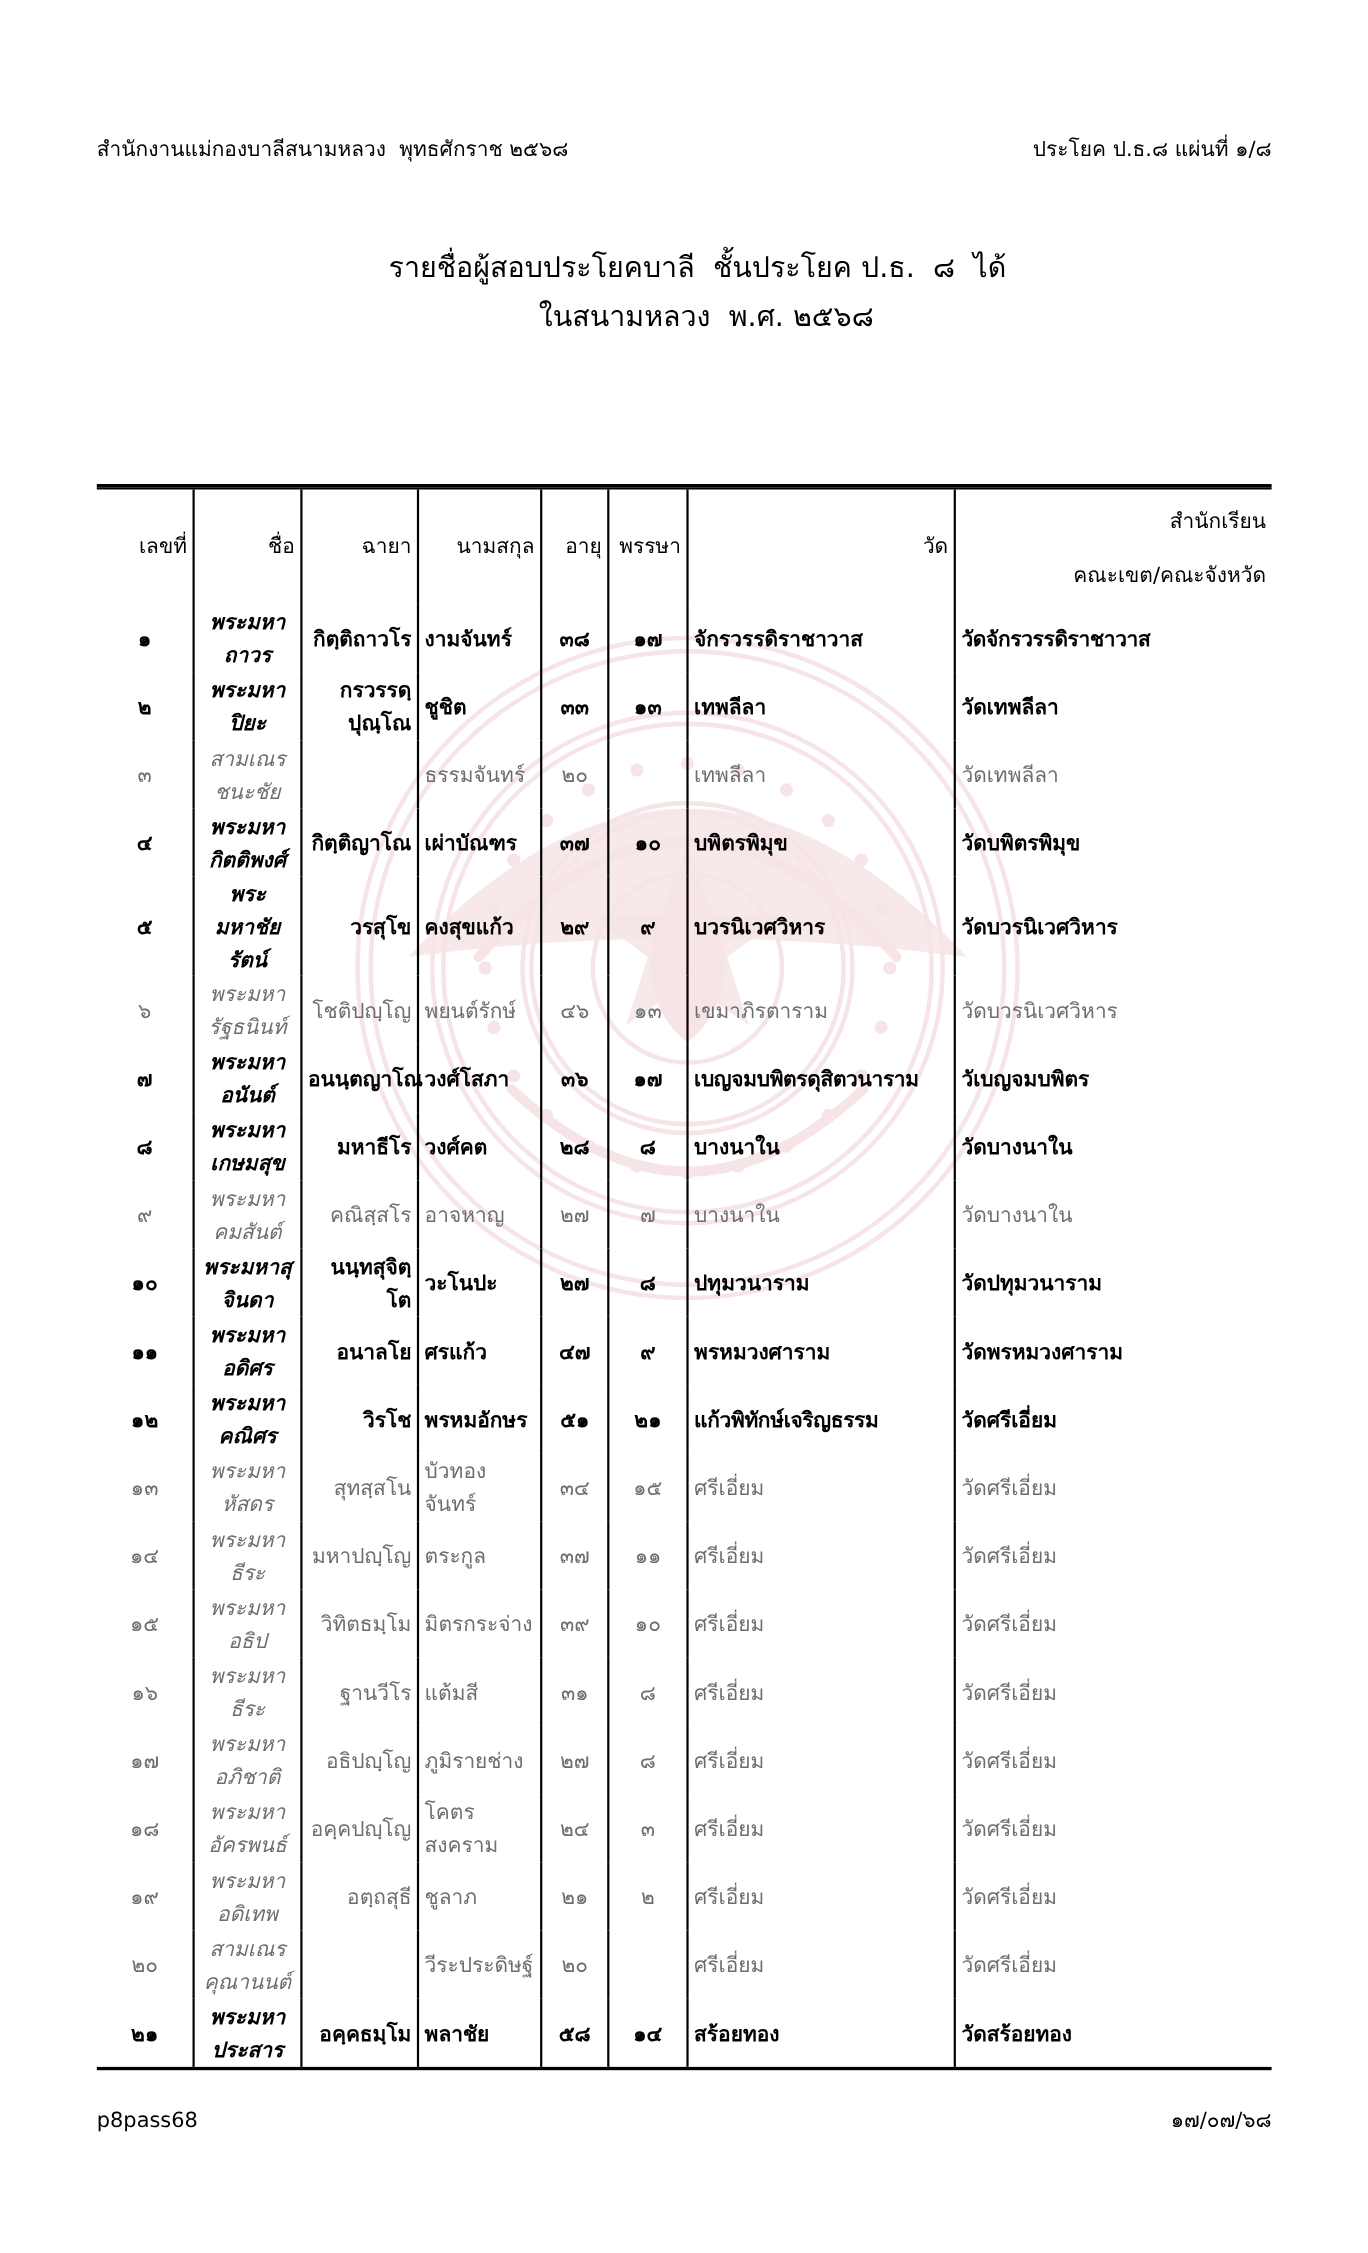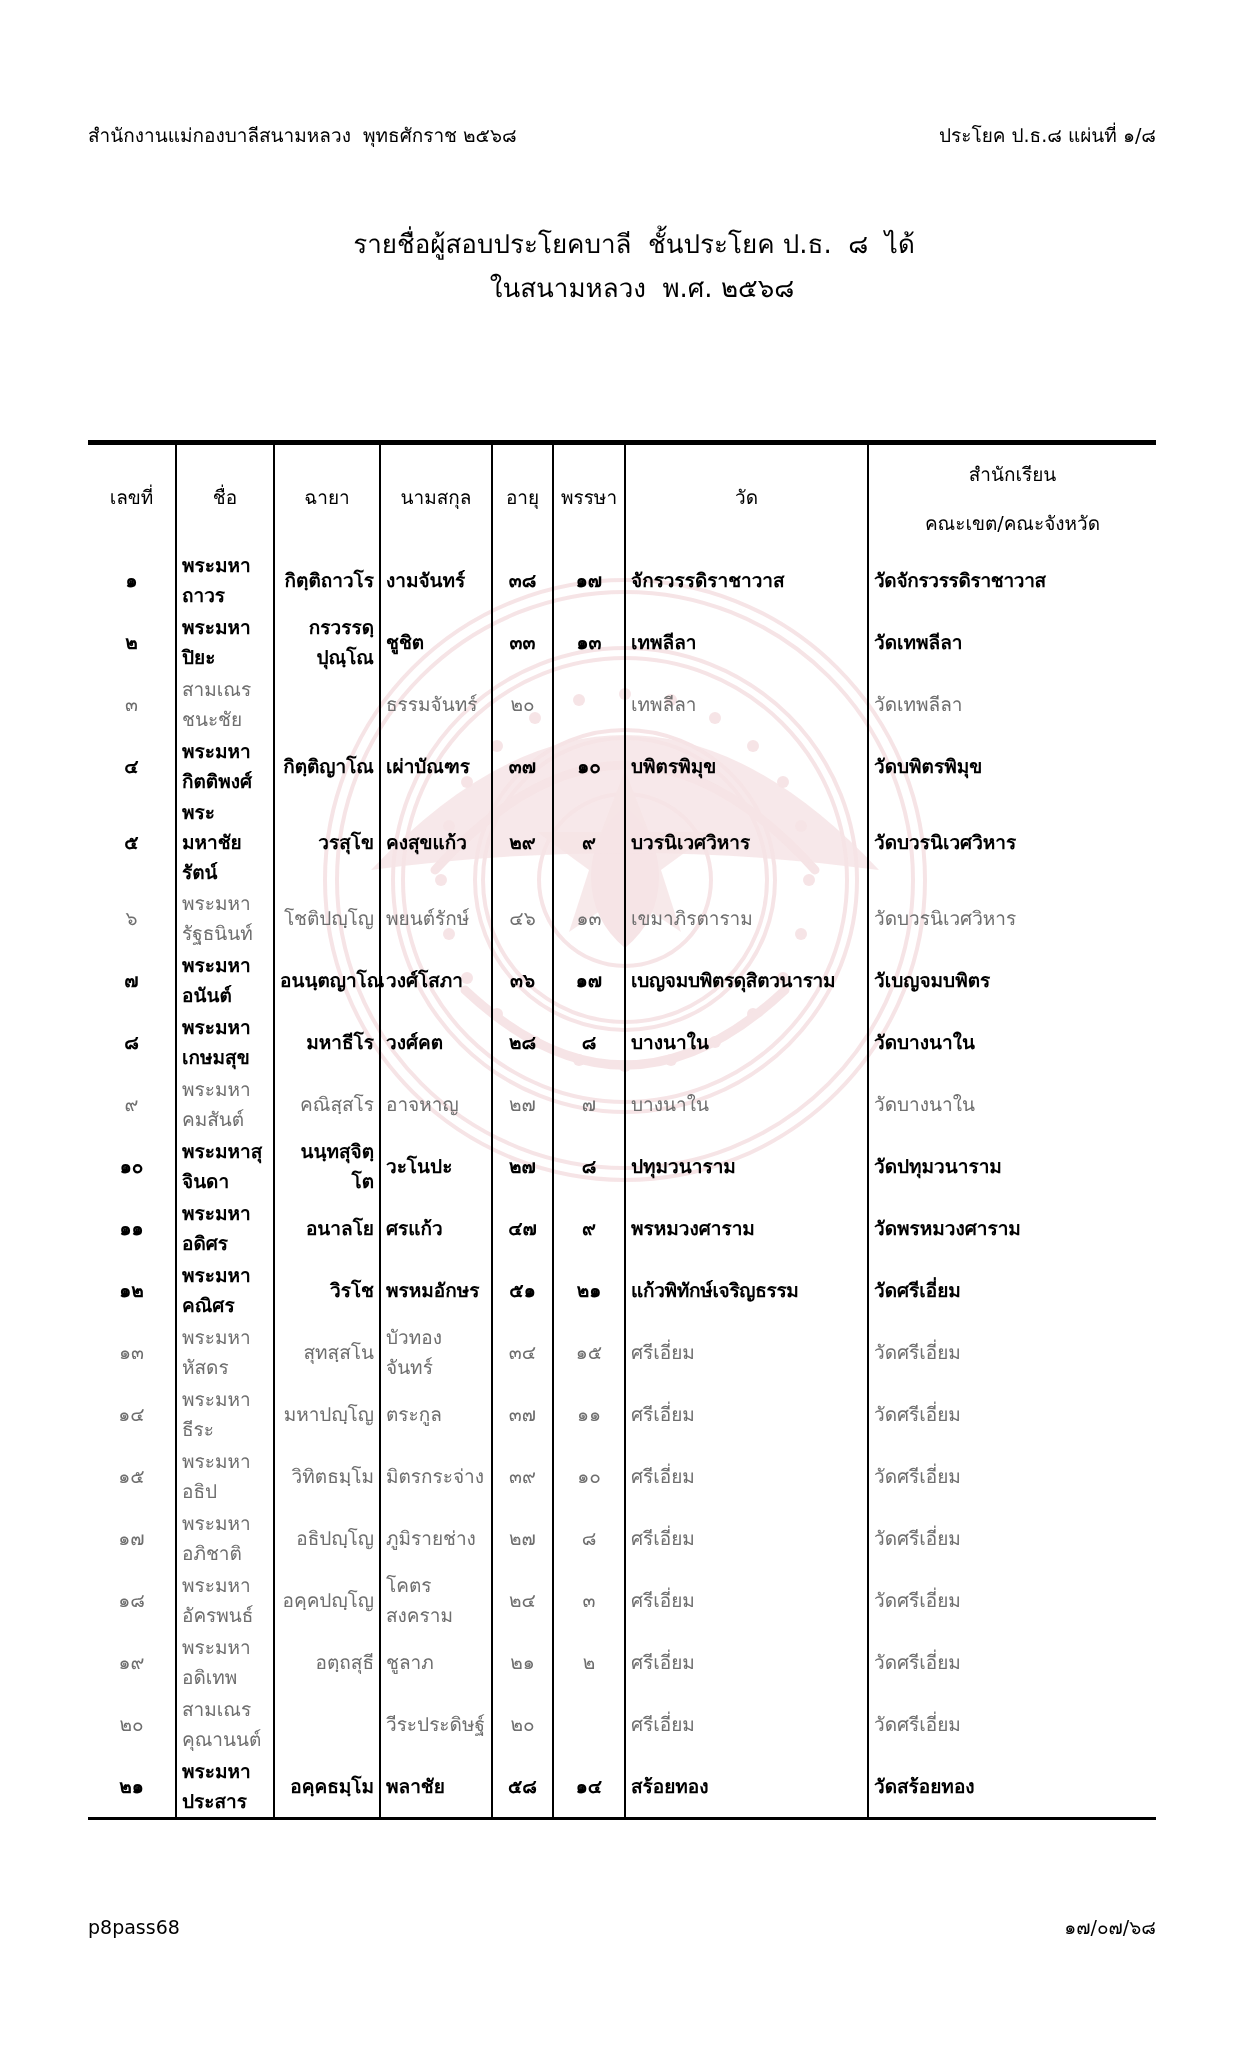--- a/index.html
+++ b/index.html
@@ -91,21 +91,21 @@
   }
   table.roster td:first-child, table.roster th:first-child {
     border-left: none;
   }
   table.roster td:last-child, table.roster th:last-child {
     border-right: none;
   }
 
   thead th {
     height: 104px;
-    text-align: center;
+    text-align: right;
     vertical-align: bottom;
     padding-bottom: 8px;
     font-size: 19px;
   }
   thead th .hdr-top {
     display: block;
     font-size: 19px;
     line-height: 30px;
     margin-bottom: 22px;
   }
@@ -127,21 +127,21 @@
   .rule-bottom {
     height: 3px;
     background: #000;
     width: 1068px;
   }
 
   tbody tr { height: 62px; }
   tbody td { height: 62px; }
 
   td.c-no   { text-align: center; }
-  td.c-name { text-align: left;  padding-left: 8px; }
+  td.c-name { text-align: center;  padding-left: 8px; font-style: italic; }
   td.c-alias{ text-align: right;  padding-left: 8px; }
   td.c-sur  { text-align: left;  padding-left: 8px; }
   td.c-age  { text-align: center; }
   td.c-pan  { text-align: center; }
   td.c-wat  { text-align: left;  padding-left: 8px; }
   td.c-sch  { text-align: left;  padding-left: 8px; }
 
   tr.bold td { font-weight: bold; color: #000; }
   tr.light td { font-weight: normal; color: #6e6e6e; }
 
@@ -412,20 +412,30 @@
             <td class="c-no">๑๕</td>
             <td class="c-name">พระมหาอธิป</td>
             <td class="c-alias">วิทิตธมฺโม</td>
             <td class="c-sur">มิตรกระจ่าง</td>
             <td class="c-age">๓๙</td>
             <td class="c-pan">๑๐</td>
             <td class="c-wat">ศรีเอี่ยม</td>
             <td class="c-sch">วัดศรีเอี่ยม</td>
           </tr>
           <tr class="light">
+            <td class="c-no">๑๖</td>
+            <td class="c-name">พระมหาธีระ</td>
+            <td class="c-alias">ฐานวีโร</td>
+            <td class="c-sur">แต้มสี</td>
+            <td class="c-age">๓๑</td>
+            <td class="c-pan">๘</td>
+            <td class="c-wat">ศรีเอี่ยม</td>
+            <td class="c-sch">วัดศรีเอี่ยม</td>
+          </tr>
+          <tr class="light">
             <td class="c-no">๑๗</td>
             <td class="c-name">พระมหาอภิชาติ</td>
             <td class="c-alias">อธิปญฺโญ</td>
             <td class="c-sur">ภูมิรายช่าง</td>
             <td class="c-age">๒๗</td>
             <td class="c-pan">๘</td>
             <td class="c-wat">ศรีเอี่ยม</td>
             <td class="c-sch">วัดศรีเอี่ยม</td>
           </tr>
           <tr class="light">

